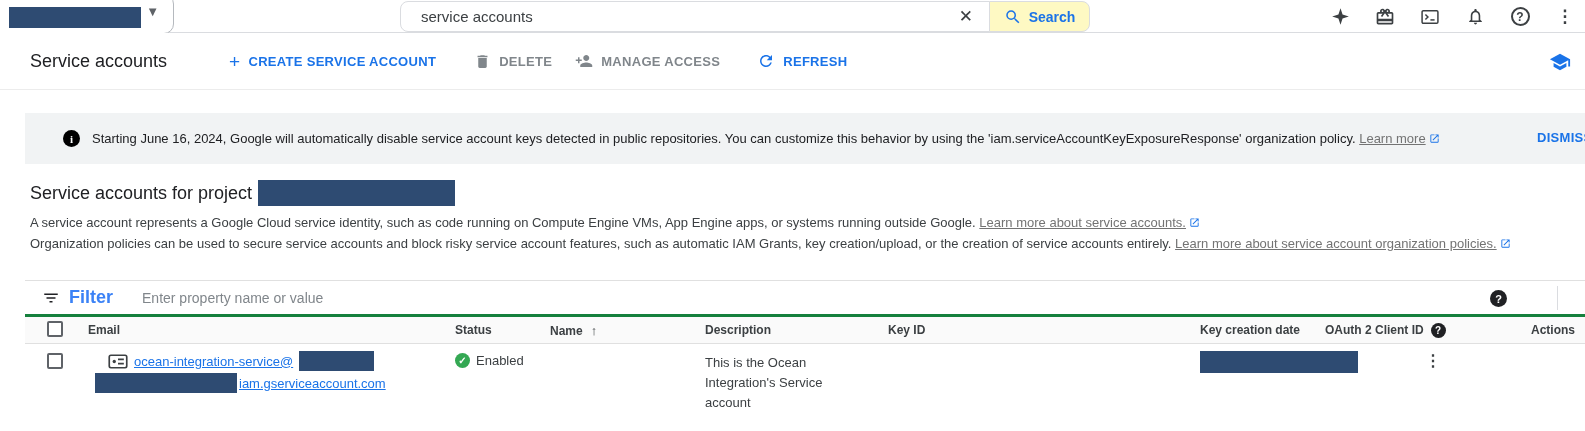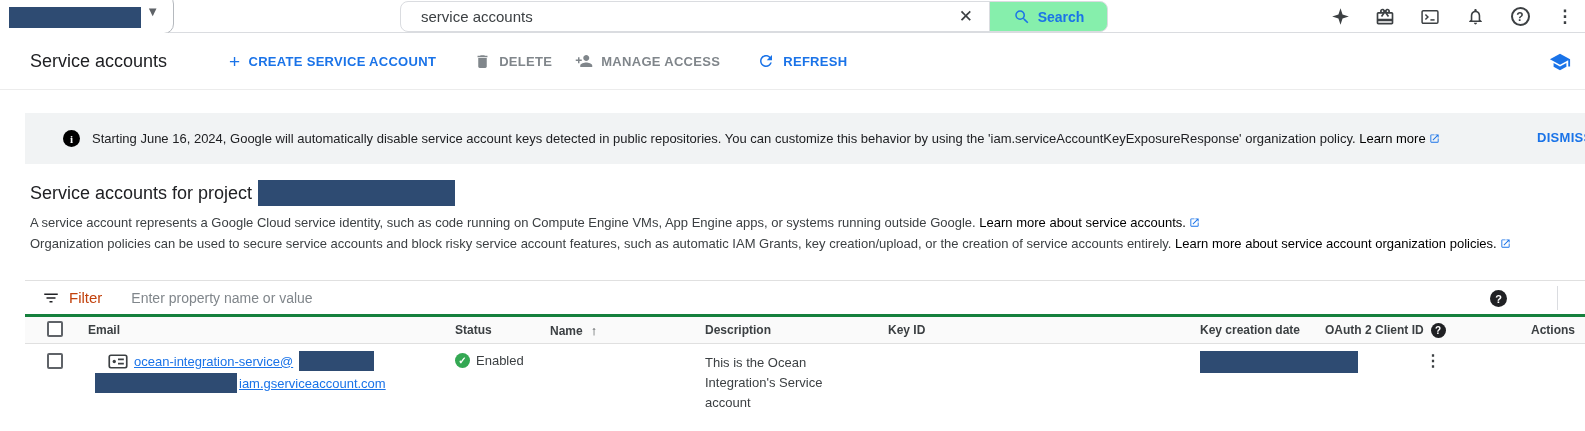--- a/index.html
+++ b/index.html
@@ -23,22 +23,22 @@
     position:absolute; left:400px; top:1px; width:590px; height:31px;
     border:1px solid #dadce0; border-radius:8px 0 0 8px; background:#fff;
     display:flex; align-items:center; padding:0 12px 0 18px;
   }
   .searchbox input {
     flex:1; border:none; outline:none; font-family:inherit;
     font-size:15px; color:#3c4043; background:transparent;
   }
   .search-clear { color:#3c4043; font-size:17px; cursor:pointer; padding:0 4px; }
   .search-btn {
-    position:absolute; left:989px; top:1px; width:119px; height:31px;
-    border:1px solid #dadce0; border-radius:0 8px 8px 0; background:#86efac;
+    position:absolute; left:989px; top:1px; width:101px; height:31px;
+    border:1px solid #dadce0; border-radius:0 8px 8px 0; background:#fef9c3;
     display:flex; align-items:center; justify-content:center; gap:7px; cursor:pointer;
   }
   .search-btn .lbl { color:#1a73e8; font-size:14px; font-weight:bold; }
   .topbar-icons {
     position:absolute; right:10px; top:0; height:33px;
     display:flex; align-items:center; gap:25px; color:#3c4043;
   }
   .tb-icon { width:20px; height:20px; display:flex; align-items:center; justify-content:center; cursor:pointer; color:#3c4043; }
   .help-circle {
     width:19px; height:19px; border:2px solid #3c4043; border-radius:50%;
@@ -63,35 +63,35 @@
   .info-icon {
     position:absolute; left:38px; top:17px; width:17px; height:17px; border-radius:50%;
     background:#000; color:#fff; font-size:11px; font-weight:bold; font-family:"Liberation Serif", serif;
     display:flex; align-items:center; justify-content:center;
   }
   .banner-text { margin-left:67px; font-size:13px; color:#202124; }
   .banner .dismiss {
     position:absolute; left:1512px; top:17px; color:#1a73e8;
     font-size:13px; font-weight:bold; letter-spacing:.3px; cursor:pointer; white-space:nowrap;
   }
-  a.inline-link { color:#000000; cursor:pointer;text-align:center; }
+  a.inline-link { color:#737373; text-decoration:underline; cursor:pointer;text-align:center; }
   .ext { display:inline-block; vertical-align:-1px; margin-left:3px; }
 
   
   .heading { margin:16px 0 0 30px; font-size:18px; color:#202124; display:flex; align-items:center; gap:6px; }
   .heading .redact { width:197px; height:26px; }
   .para { margin:9px 0 0 30px; font-size:13px; color:#3c4043; }
   .para + .para { margin-top:5px; }
 
   
   .filter-bar {
     position:relative; margin:28px 0 0 25px; width:1560px; height:34px;
     border-top:1px solid #e0e0e0; display:flex; align-items:center; padding-left:17px;
   }
-  .filter-label { font-size:15px; font-weight:normal; color:#c2410c; margin-left:9px; }
+  .filter-label { font-size:18px; font-weight:bold; color:#3b82f6; margin-left:9px; }
   .filter-input { border:none; outline:none; font-family:inherit; font-size:14px; color:#3c4043; margin-left:27px; width:900px; }
   .filter-input::placeholder { color:#80868b; }
   .q-circle {
     width:17px; height:17px; border-radius:50%; background:#202124; color:#fff;
     font-size:11px; font-weight:bold; display:flex; align-items:center; justify-content:center; cursor:pointer;
   }
   .filter-bar .q-circle { position:absolute; left:1465px; top:9px; }
   .filter-divider { position:absolute; left:1532px; top:5px; width:1px; height:24px; background:#dadce0; }
 
   

